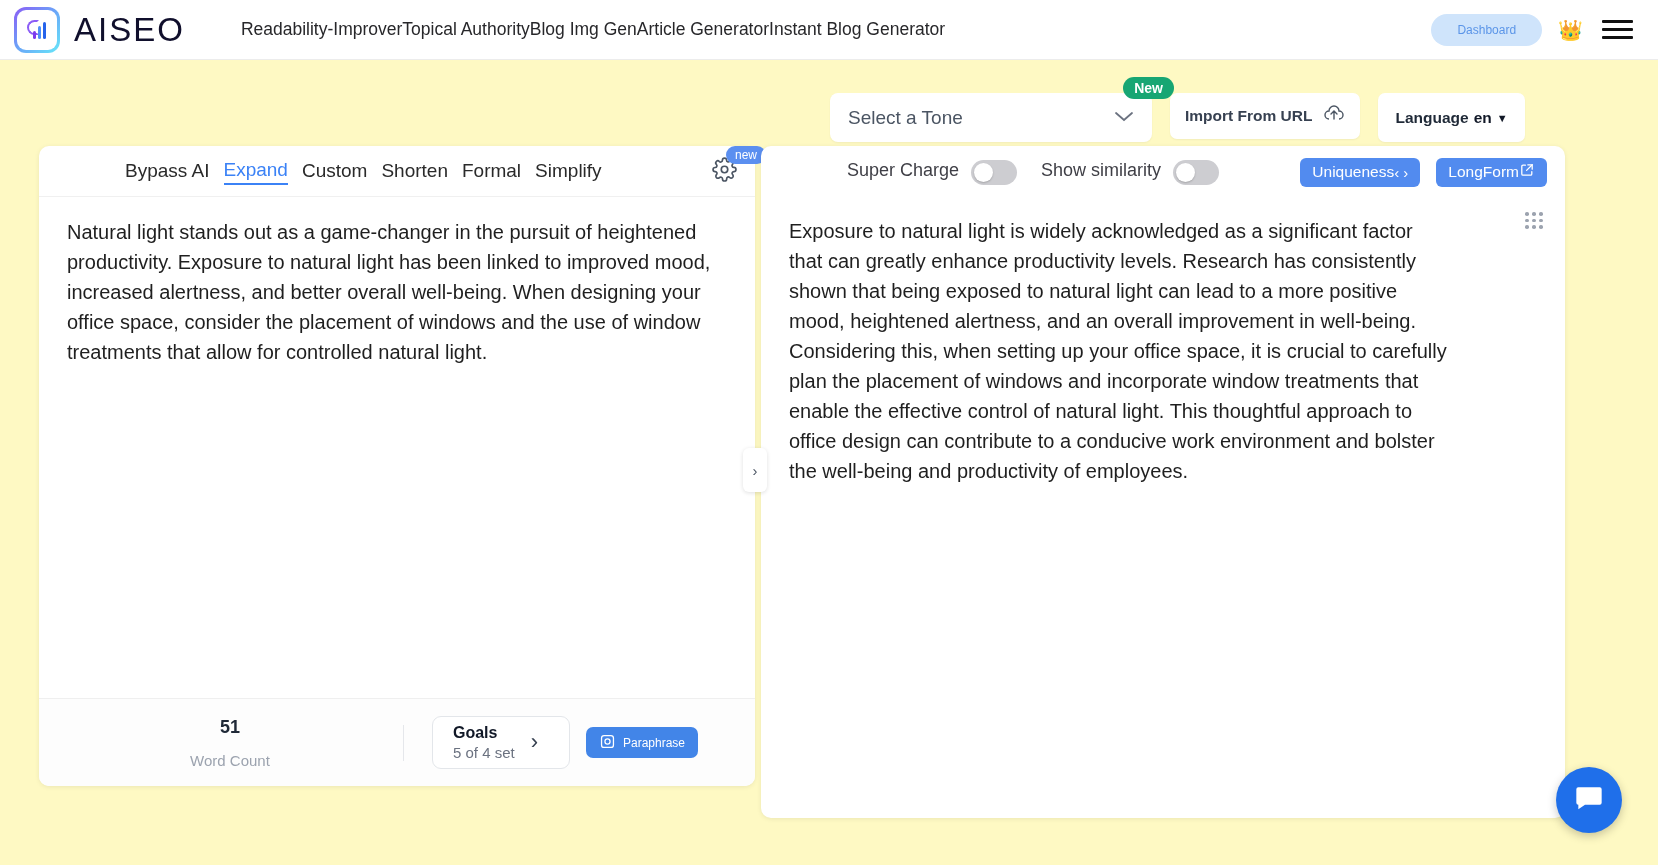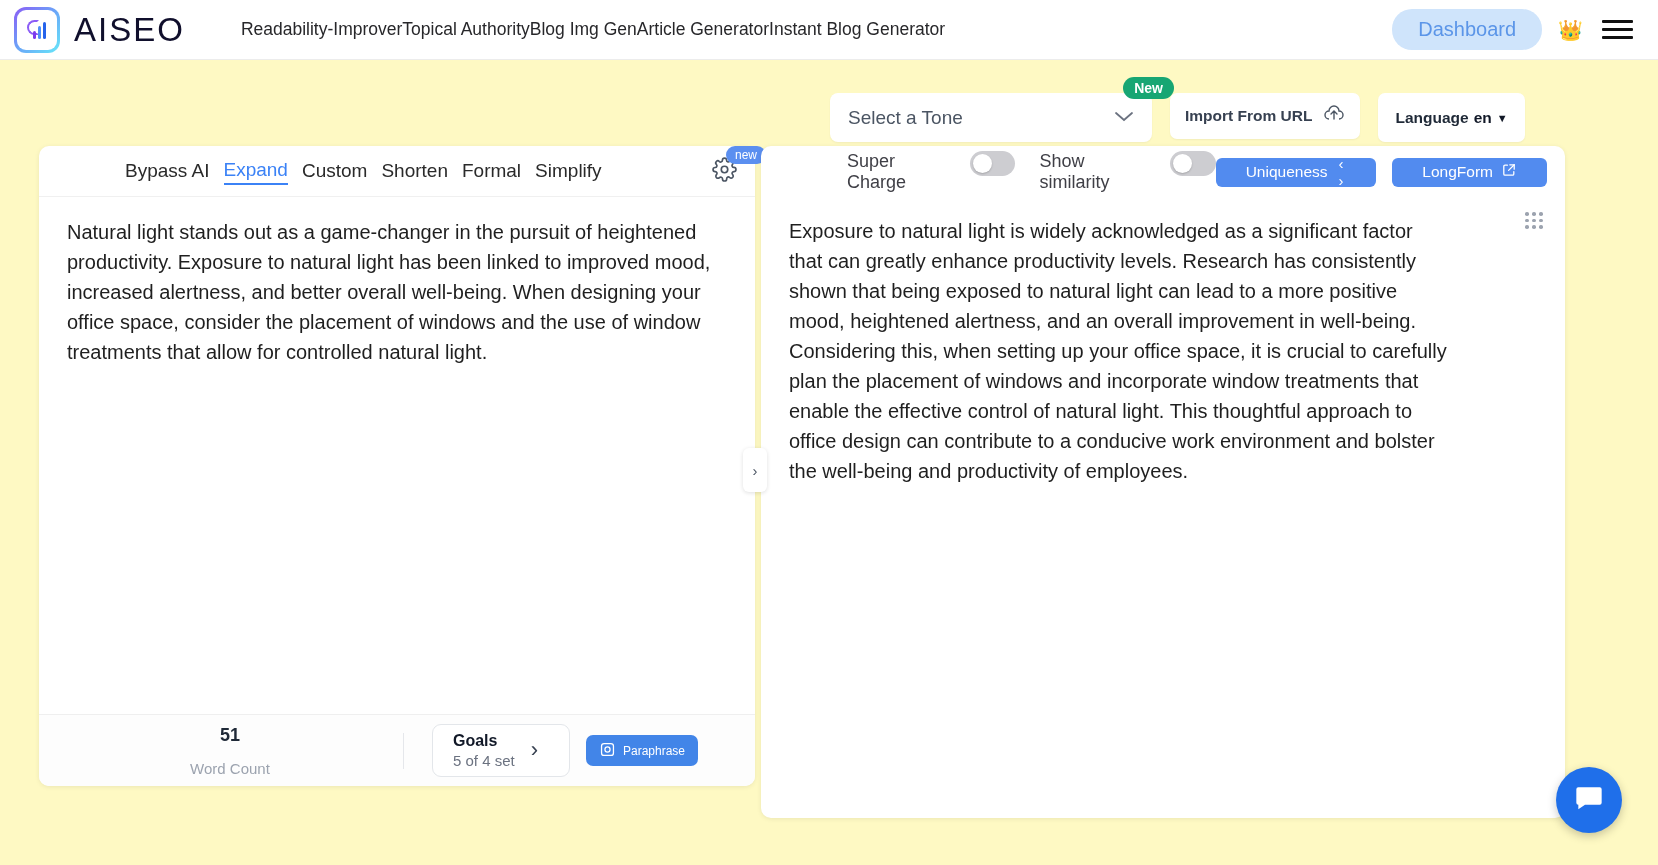--- a/index.html
+++ b/index.html
@@ -43,21 +43,21 @@
   .brand-text {
     margin-left: 14px; font-size: 33px; letter-spacing: 2px;
     color: #100f2c; font-weight: 400;
   }
   .nav-links { display: flex; align-items: center; margin-left: 56px; }
   .nav-link {
     font-size: 17.5px; color: #27272a; cursor: pointer; white-space: nowrap;
   }
   .nav-right { margin-left: auto; display: flex; align-items: center; gap: 16px; margin-right: 22px; }
   .dash-btn {
-    background: #cfe4fb; color: #5b95e8; font-size: 20px;
+    background: #cfe4fb; color: #5b95e8; font-size: 12px;
     padding: 9px 26px; border-radius: 20px; border: none; cursor: pointer;
     font-family: inherit;
   }
   .crown { font-size: 20px; }
   .hamburger { display: flex; flex-direction: column; gap: 5px; cursor: pointer; padding: 3px; }
   .hamburger span { display: block; width: 31px; height: 3px; background: #111; border-radius: 1px; }
 
   
   .tonerow {
     position: absolute; top: 93px; left: 830px;
@@ -124,21 +124,21 @@
     background: #5b8ff0; color: #fff; font-size: 12px;
     border-radius: 9px; padding: 2px 9px; font-weight: 500;
   }
   .editor {
     flex: 1; padding: 20px 28px 8px 28px; overflow: hidden;
   }
   .editor p {
     font-size: 20px; line-height: 30px; color: #1f1f1f;
   }
   .bottom-bar {
-    height: 72px; border-top: 1px solid #efefef;
+    height: 88px; border-top: 1px solid #efefef;
     display: flex; align-items: center; padding: 0 26px;
     background: #fdfdfd; border-radius: 0 0 10px 10px;
   }
   .wordcount { width: 330px; text-align: center; }
   .wc-num { font-size: 18px; font-weight: 700; color: #1f2937; line-height: 22px; }
   .wc-label { font-size: 15px; color: #9ca3af; margin-top: 14px; }
   .divider { width: 1px; height: 36px; background: #e5e7eb; margin: 0 28px 0 8px; }
   .goals-btn {
     border: 1px solid #e3e6ea; border-radius: 9px; background: #fff;
     padding: 6px 14px 7px 20px; display: flex; align-items: center;
@@ -166,21 +166,21 @@
     width: 46px; height: 25px; border-radius: 13px; background: #cdcdd1;
     position: relative; cursor: pointer;
   }
   .toggle .knob {
     position: absolute; top: 3px; left: 3px;
     width: 19px; height: 19px; border-radius: 50%; background: #fff;
     box-shadow: 0 1px 2px rgba(0,0,0,.2);
   }
   .pill-btn {
     background: #528bef; color: #fff; border: none; border-radius: 6px;
-    height: 29px; padding: 0 30px; display: flex; align-items: center; gap: 8px;
+    height: 29px; padding: 0 12px; display: flex; align-items: center; 
     font-size: 15.5px; cursor: pointer; font-family: inherit; font-weight: 500;
   }
   .uniq-arrows { display: flex; gap: 7px; font-size: 15px; }
   .rt-right { margin-left: auto; display: flex; align-items: center; gap: 16px; }
   .right-editor { flex: 1; padding: 18px 30px 8px 28px; position: relative; }
   .right-editor p { font-size: 20px; line-height: 30px; color: #1f1f1f; max-width: 660px; }
   .drag-handle {
     position: absolute; right: 22px; top: 14px;
     display: grid; grid-template-columns: repeat(3, 4px); gap: 3px; cursor: grab;
   }

